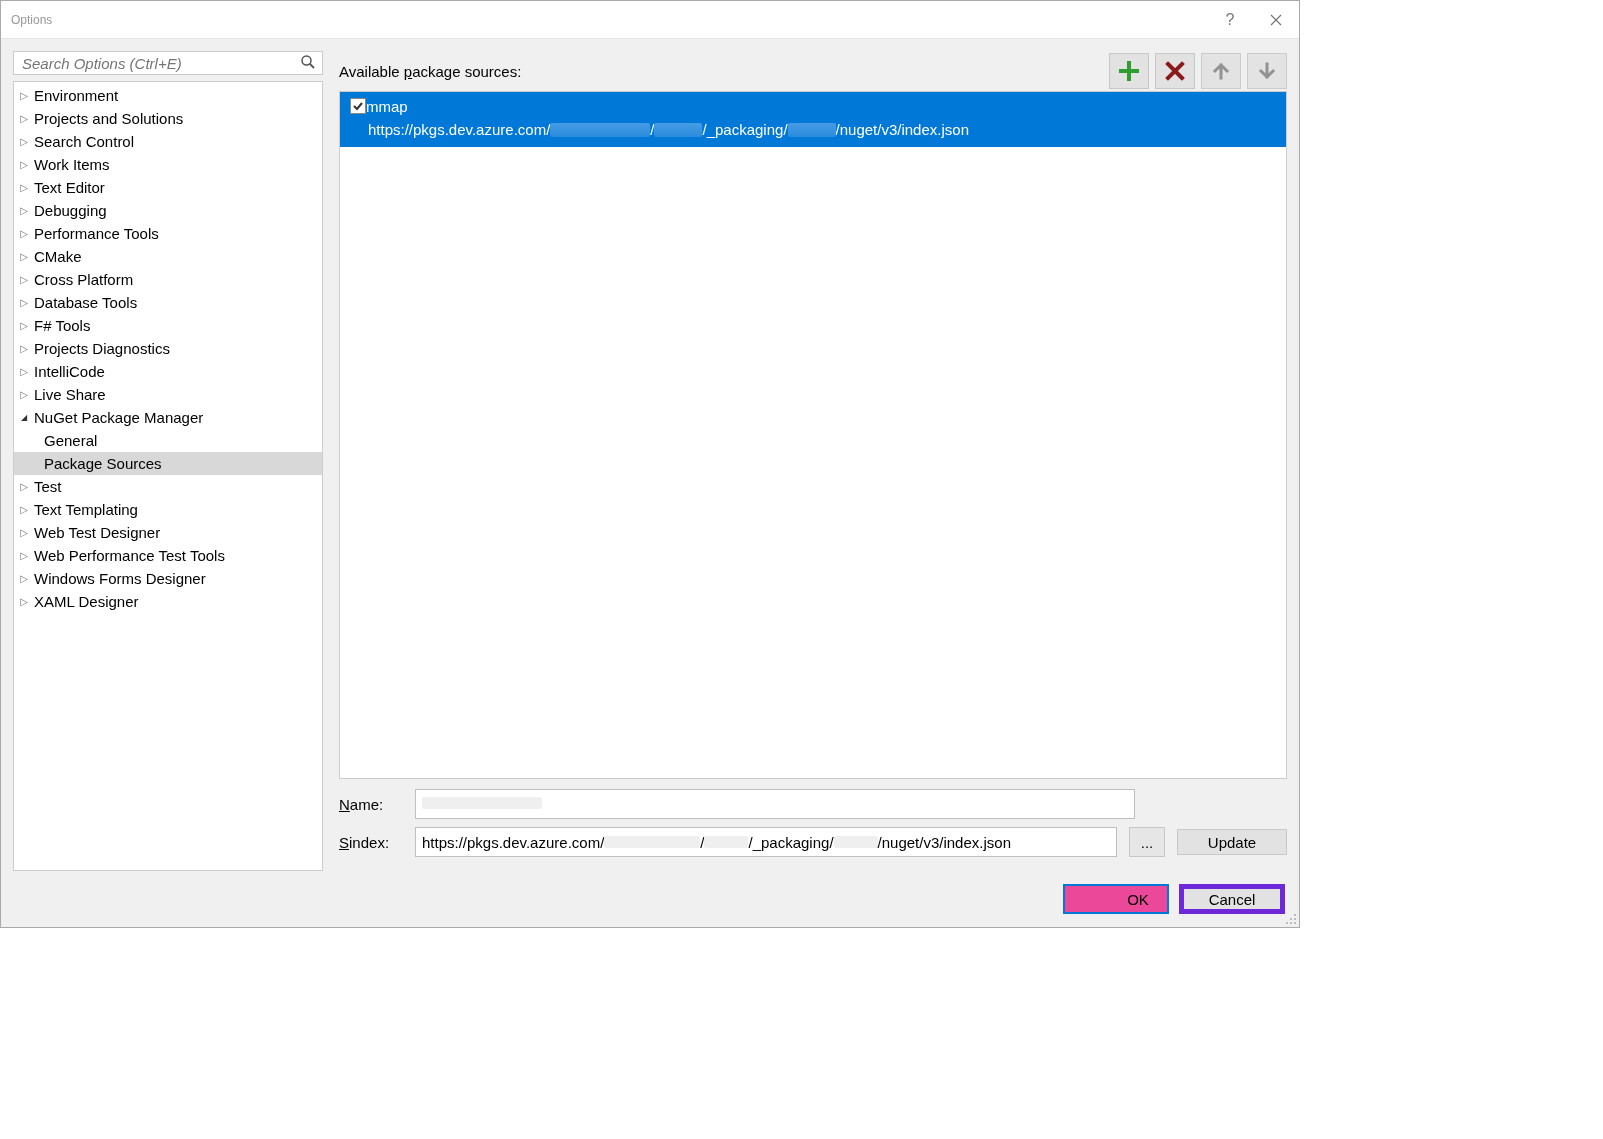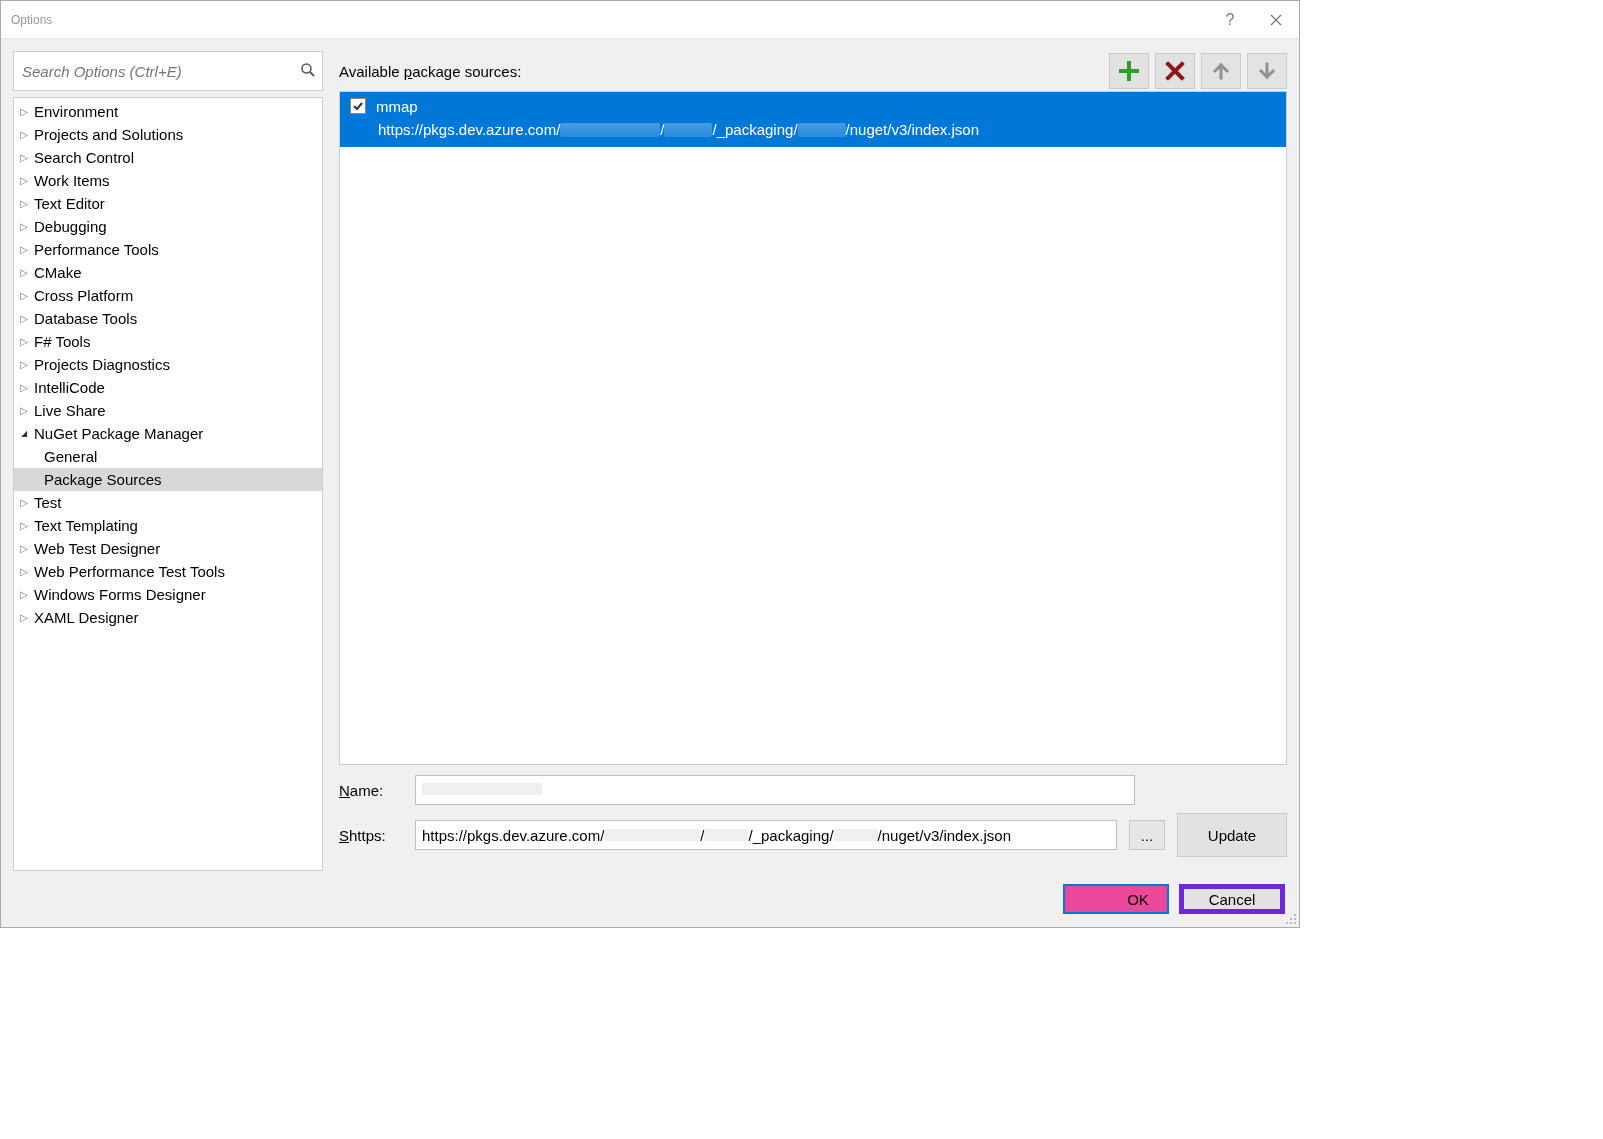--- a/index.html
+++ b/index.html
@@ -48,21 +48,21 @@
     padding: 12px 12px 0 12px;
     gap: 16px;
     min-height: 0;
   }
   .sidebar {
     width: 310px;
     display: flex;
     flex-direction: column;
   }
   .search-box {
-    height: 40px;
+    height: 24px;
     border: 1px solid #ccc;
     background: #fff;
     display: flex;
     align-items: center;
     padding: 0 6px;
     margin-bottom: 6px;
   }
   .search-input {
     flex: 1;
     border: none;
@@ -129,21 +129,20 @@
     border: 1px solid #ccc;
     background: #fff;
     overflow: auto;
   }
   .source-row {
     background: #0078d7;
     color: #fff;
     padding: 4px 10px 6px 10px;
     display: flex;
     align-items: flex-start;
-    gap: 10px;
   }
   .source-check {
     width: 16px;
     height: 16px;
     background: #fff;
     border: 1px solid #888;
     margin-top: 2px;
     display: flex;
     align-items: center;
     justify-content: center;
@@ -200,21 +199,21 @@
     width: 36px;
     height: 30px;
     border: 1px solid #c8c8c8;
     background: #e6e6e6;
     display: flex;
     align-items: center;
     justify-content: center;
   }
   .update-btn {
     width: 110px;
-    height: 44px;
+    height: 26px;
     border: 1px solid #c8c8c8;
     background: #e2e2e2;
     display: flex;
     align-items: center;
     justify-content: center;
   }
   .footer {
     height: 56px;
     display: flex;
     align-items: center;
@@ -419,21 +418,21 @@
       </div>
 
       <div class="form-area">
         <div class="form-row">
           <div class="form-label"><span class="underline">N</span><span>ame:</span></div>
           <div class="text-input name-input">
             <span class="redact-light" style="width:120px;margin-top:7px;display:inline-block"></span>
           </div>
         </div>
         <div class="form-row" style="margin-bottom:0">
-          <div class="form-label"><span class="underline">S</span><span>https:</span></div>
+          <div class="form-label"><span class="underline">S</span><span>index:</span></div>
           <div class="text-input source-input">
             <div class="source-input-content">
               <span>https://pkgs.dev.azure.com/</span>
                 <span class="redact-light" style="width:96px"></span>
                 <span>/</span>
                 <span class="redact-light" style="width:44px"></span>
                 <span>/_packaging/</span>
                 <span class="redact-light" style="width:44px"></span>
                 <span>/nuget/v3/index.json</span>
             </div>

